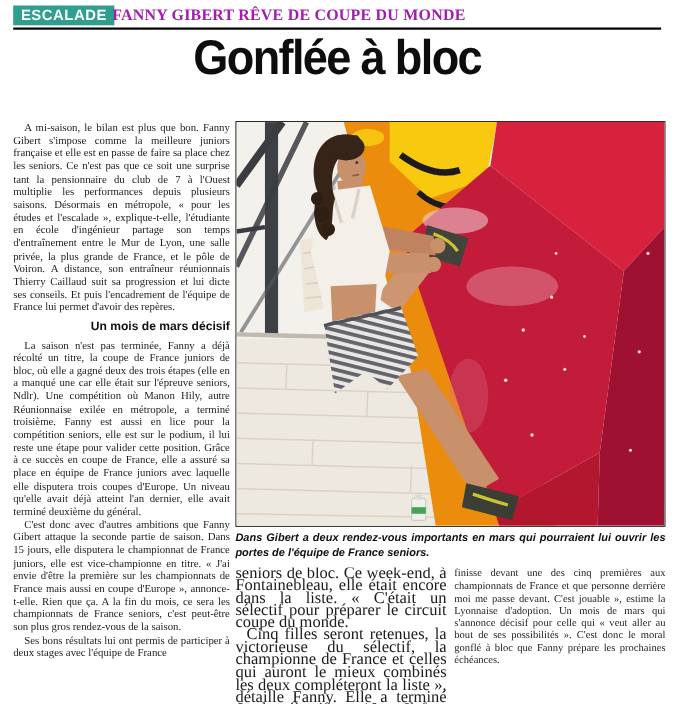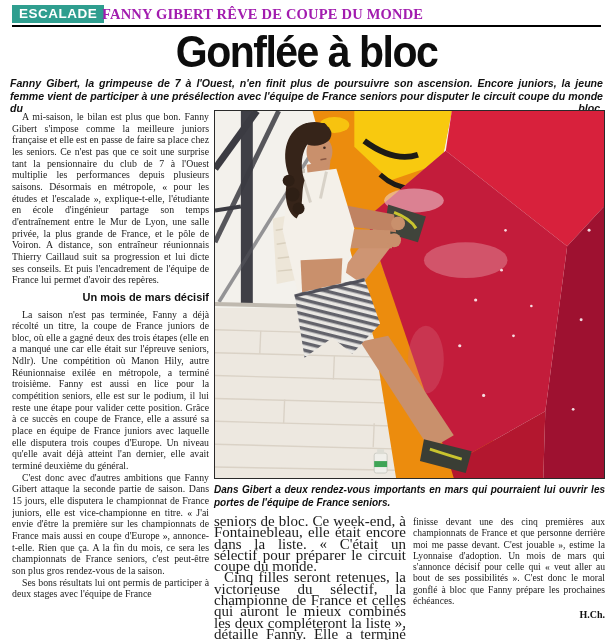--- a/index.html
+++ b/index.html
@@ -40,21 +40,20 @@
 </head>
 <body>
 
 <div id="page">
 
   <div id="kicker">ESCALADE</div>
   <div id="headline">FANNY GIBERT RÊVE DE COUPE DU MONDE</div>
   <div id="rule"></div>
 
   <div id="title">Gonflée à bloc</div>
-  <div id="lede">Fanny Gibert, la grimpeuse de 7 à l'Ouest, n'en finit plus de poursuivre son ascension. Encore juniors, la jeune femme vient de participer à une présélection avec l'équipe de France seniors pour disputer le circuit coupe du monde du bloc.</div>
 
   <div id="col1" class="col">
     <p class="ind">A mi-saison, le bilan est plus que bon. Fanny Gibert s'impose comme la meilleure juniors française et elle est en passe de faire sa place chez les seniors. Ce n'est pas que ce soit une surprise tant la pensionnaire du club de 7 à l'Ouest multiplie les performances depuis plusieurs saisons. Désormais en métropole, « pour les études et l'escalade », explique-t-elle, l'étudiante en école d'ingénieur partage son temps d'entraînement entre le Mur de Lyon, une salle privée, la plus grande de France, et le pôle de Voiron. A distance, son entraîneur réunionnais Thierry Caillaud suit sa progression et lui dicte ses conseils. Et puis l'encadrement de l'équipe de France lui permet d'avoir des repères.</p>
     <div id="subhead">Un mois de mars décisif</div>
     <p class="ind">La saison n'est pas terminée, Fanny a déjà récolté un titre, la coupe de France juniors de bloc, où elle a gagné deux des trois étapes (elle en a manqué une car elle était sur l'épreuve seniors, Ndlr). Une compétition où Manon Hily, autre Réunionnaise exilée en métropole, a terminé troisième. Fanny est aussi en lice pour la compétition seniors, elle est sur le podium, il lui reste une étape pour valider cette position. Grâce à ce succès en coupe de France, elle a assuré sa place en équipe de France juniors avec laquelle elle disputera trois coupes d'Europe. Un niveau qu'elle avait déjà atteint l'an dernier, elle avait terminé deuxième du général.</p>
     <p class="ind">C'est donc avec d'autres ambitions que Fanny Gibert attaque la seconde partie de saison. Dans 15 jours, elle disputera le championnat de France juniors, elle est vice-championne en titre. « J'ai envie d'être la première sur les championnats de France mais aussi en coupe d'Europe », annonce-t-elle. Rien que ça. A la fin du mois, ce sera les championnats de France seniors, c'est peut-être son plus gros rendez-vous de la saison.</p>
     <p class="ind">Ses bons résultats lui ont permis de participer à deux stages avec l'équipe de France</p>
   </div>
 
   <div id="photo-box">
@@ -179,16 +178,15 @@
 
   <div id="caption">Dans Gibert a deux rendez-vous importants en mars qui pourraient lui ouvrir les portes de l'équipe de France seniors.</div>
 
   <div id="col2" class="col">
     <p>seniors de bloc. Ce week-end, à Fontainebleau, elle était encore dans la liste. « C'était un sélectif pour préparer le circuit coupe du monde.</p>
     <p class="ind">Cinq filles seront retenues, la victorieuse du sélectif, la championne de France et celles qui auront le mieux combinés les deux compléteront la liste », détaille Fanny. Elle a terminé 6e du sélectif sur 10. « Il faut que je</p>
   </div>
 
   <div id="col3" class="col">
     <p>finisse devant une des cinq premières aux championnats de France et que personne derrière moi me passe devant. C'est jouable », estime la Lyonnaise d'adoption. Un mois de mars qui s'annonce décisif pour celle qui « veut aller au bout de ses possibilités ». C'est donc le moral gonflé à bloc que Fanny prépare les prochaines échéances.</p>
-    <div id="byline">H.Ch.</div>
   </div>
 
 </div>
 
 </body></html>

